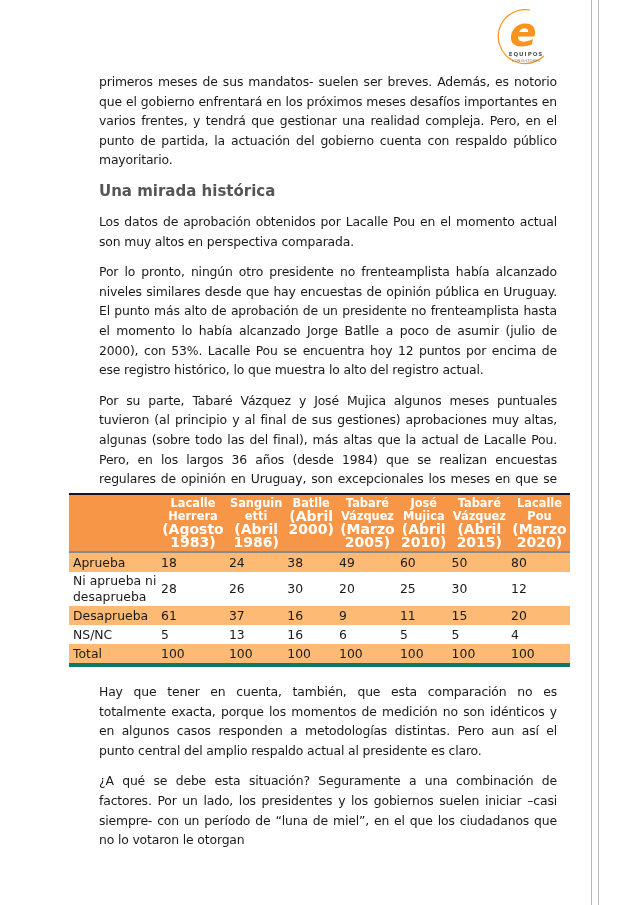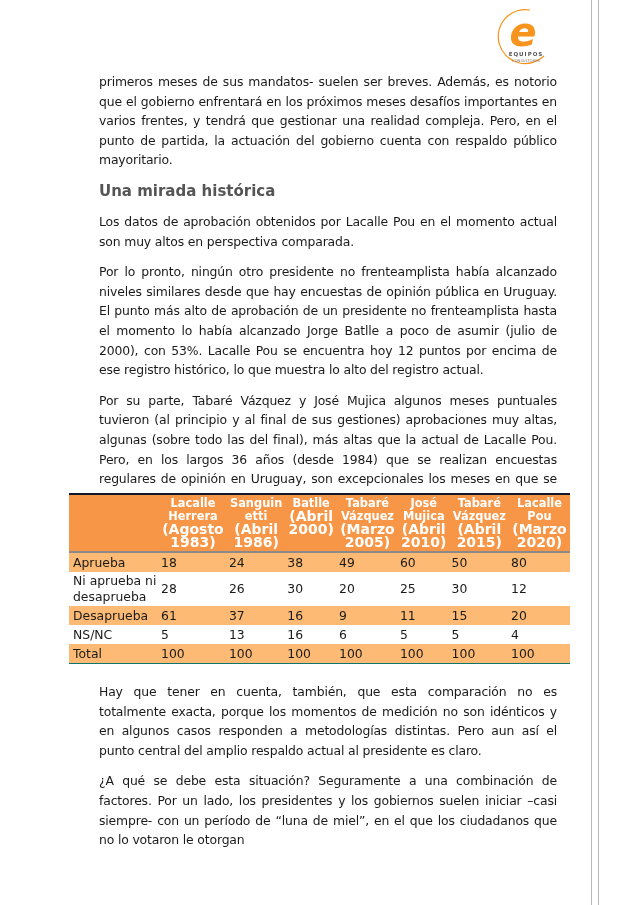--- a/index.html
+++ b/index.html
@@ -25,21 +25,21 @@
     table.data thead tr { background: #f79646; border-top: 2px solid #0f172a; border-bottom: 2px solid #8a8a8a; }
     table.data th {
       color: #ffffff; font-weight: bold; font-size: 11.4px; line-height: 13px;
       padding: 2px 2px 2px 2px; text-align: center; vertical-align: top;
     }
     table.data th .sub { display: block; font-size: 14px; line-height: 13px; font-weight: bold; }
     table.data th.corner { width: 84px; }
     table.data td { text-align: left; padding: 1px 2px; line-height: 17px; color: #1a1a1a; }
     table.data td.rowlabel { text-align: left; padding-left: 4px; }
     table.data tbody tr.shade { background: #fdba74; }
-    table.data tbody tr.last { border-bottom: 1px solid #0f766e; margin-left: 28px; }
+    table.data tbody tr.last { border-bottom: 4px solid #0f766e; margin-left: 28px; }
     table.data tbody tr.tall td { line-height: 16px; padding-top: 1px; padding-bottom: 1px; }
   </style>
 </head>
 <body>
 
 <div class="vline a"></div>
 <div class="vline b"></div>
 
 <div class="logo">
   <svg width="60" height="62" viewBox="0 0 60 62">

